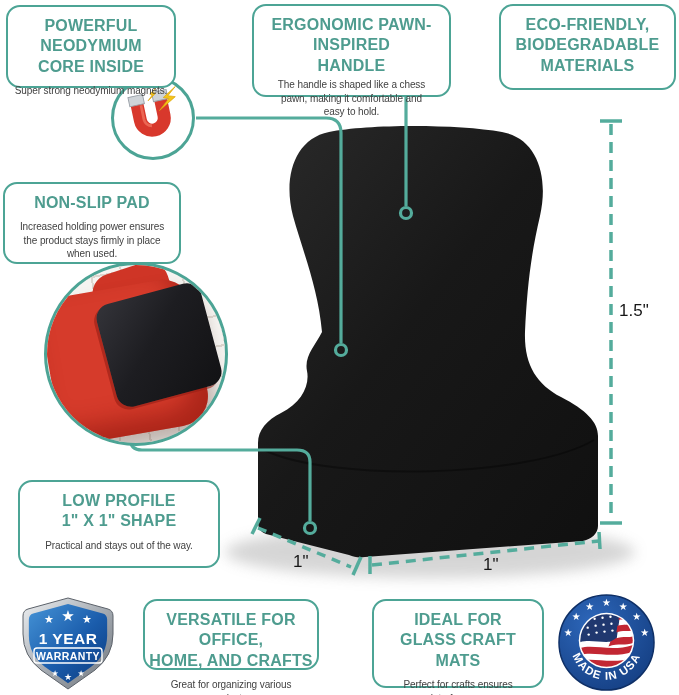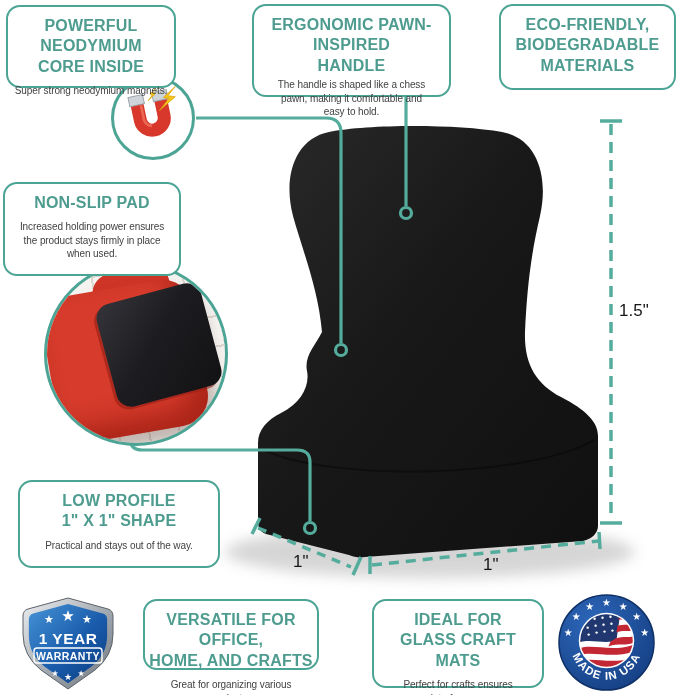--- a/index.html
+++ b/index.html
@@ -14,21 +14,21 @@
   .callout{position:absolute;background:#fff;border:2px solid var(--teal);border-radius:14px;
            box-sizing:border-box;text-align:center;padding:9px 4px 4px;z-index:5;}
   .callout .t{color:var(--title);font-weight:bold;font-size:16px;line-height:1.28;
               letter-spacing:.2px;white-space:pre-line;}
   .callout .b{color:var(--body);font-size:10px;line-height:1.32;letter-spacing:-.1px;
               white-space:pre-line;margin-top:7px;}
   .box-core{left:6px;top:5px;width:170px;height:83px;}
   .box-handle{left:252px;top:4px;width:199px;height:93px;}
   .box-handle .b{margin-top:2px;}
   .box-eco{left:499px;top:4px;width:177px;height:86px;}
-  .box-nonslip{left:3px;top:182px;width:178px;height:94px;}
+  .box-nonslip{left:3px;top:182px;width:178px;height:82px;}
   .box-lowprofile{left:18px;top:480px;width:202px;height:88px;text-align:center;}
   .box-versatile{left:143px;top:599px;width:176px;height:71px;}
   .box-ideal{left:372px;top:599px;width:172px;height:89px;}
 
   .round-frame{position:absolute;border:3px solid var(--teal);border-radius:50%;
                background:#fff;box-sizing:border-box;z-index:4;overflow:hidden;}
   .magnet-circle{left:111px;top:76px;width:84px;height:84px;}
   .photo-circle{left:44px;top:262px;width:184px;height:184px;background:#f6f4f1;}
   .mat{position:absolute;left:-30px;top:-30px;width:244px;height:244px;transform:rotate(-10deg);
        background:

